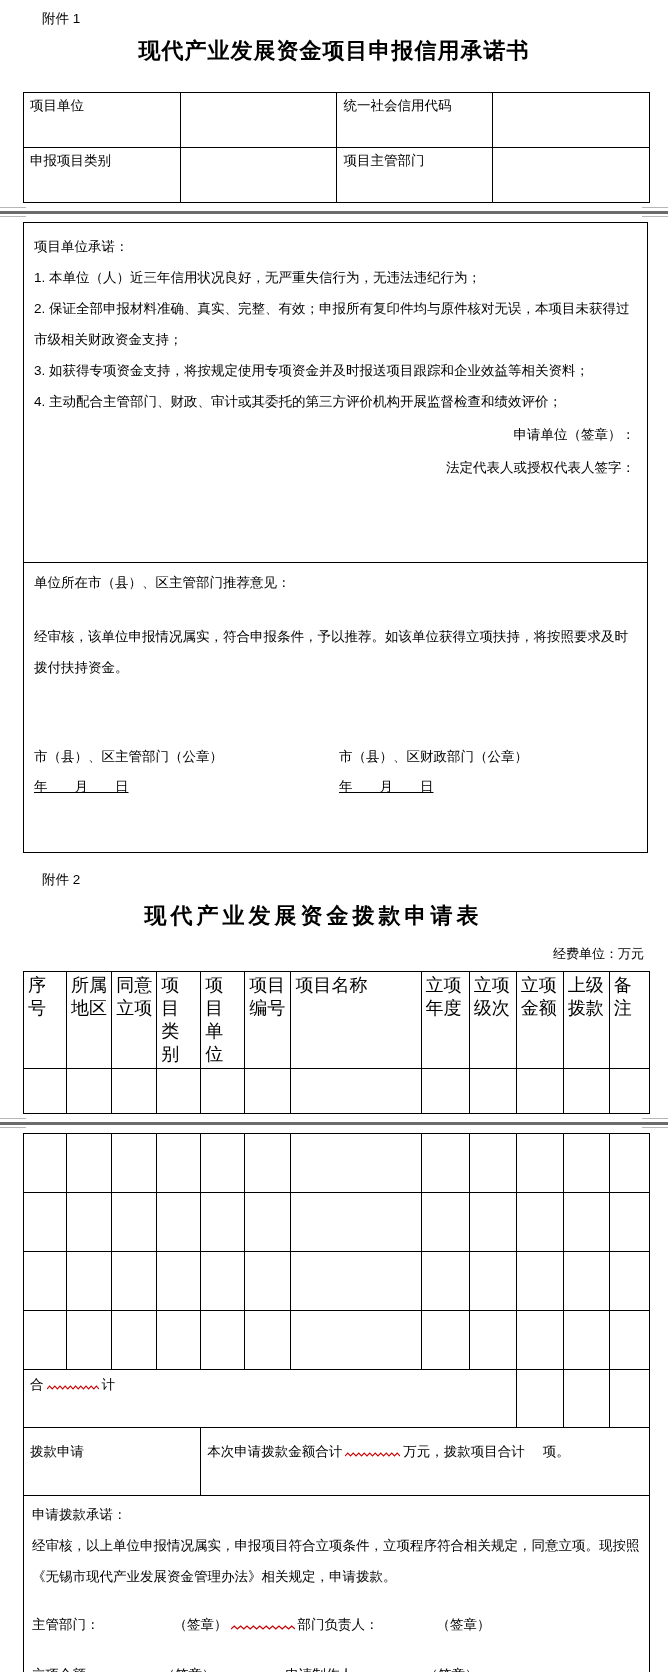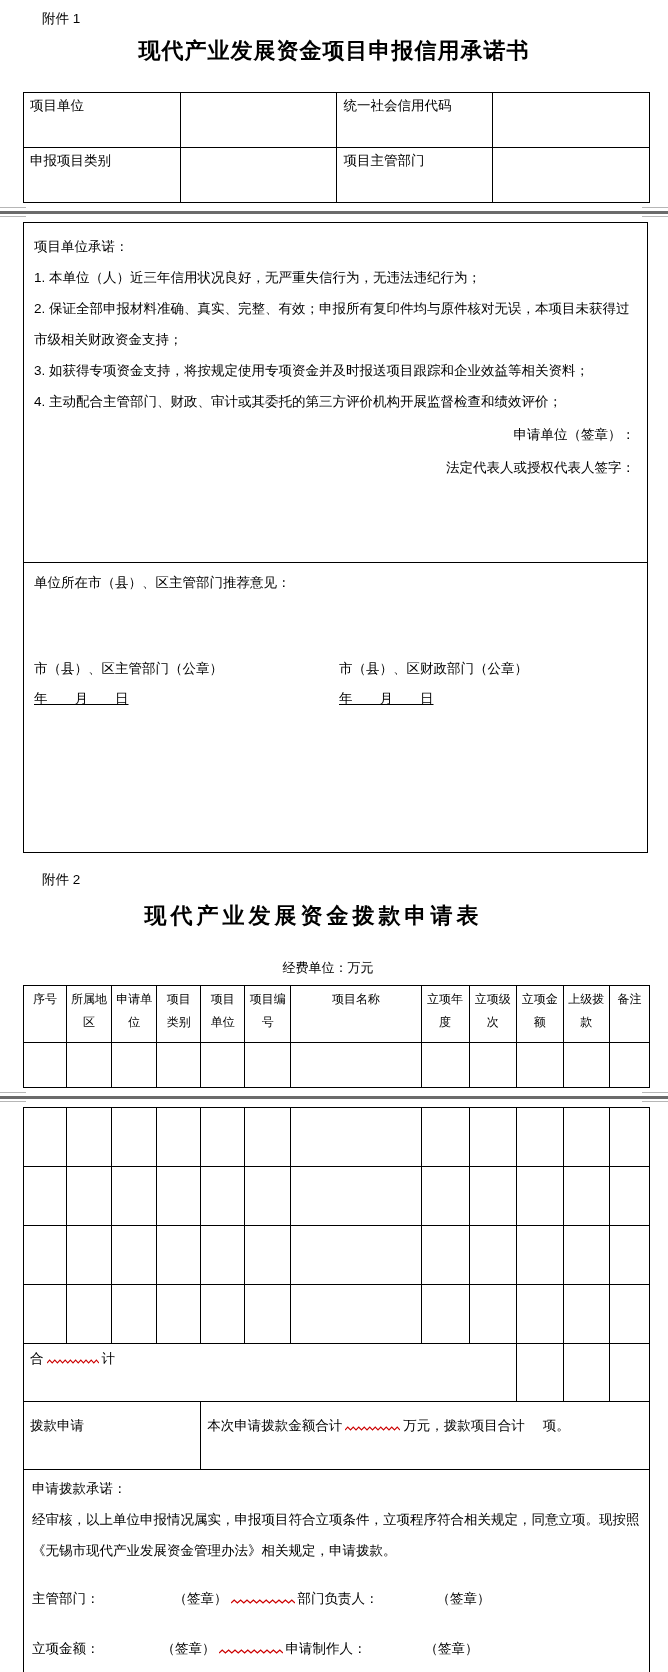--- a/index.html
+++ b/index.html
@@ -30,26 +30,26 @@
   .cellA{height:339px;padding:8px 10px;box-sizing:border-box;overflow:hidden;}
   .cellA .line{line-height:31px;}
   .sig-right{text-align:right;line-height:31px;padding-right:2px;margin-top:2px;}
   .cellB{height:290px;border-top:1px solid #000;padding:8px 10px;box-sizing:border-box;overflow:hidden;}
   .cellB .head{line-height:24px;}
   .cellB .body{margin-top:26px;line-height:31px;}
   .seal-row{display:flex;margin-top:60px;line-height:28px;}
   .seal-col{width:305px;}
   .seal-col.right{width:auto;}
 
-  .unit-note{text-align:center;padding-right:12px;margin-top:28px;font-size:13px;}
+  .unit-note{text-align:right;padding-right:24px;margin-top:14px;font-size:13px;}
 
   
   .t2{width:627px;}
   .t2.first{margin-top:8px;}
-  .t2 .hdr td{height:52px;line-height:23px;padding:2px 4px;font-size:12px;text-align:center;}
+  .t2 .hdr td{height:52px;line-height:23px;padding:2px 4px;font-size:18px;}
   .t2 .empty1 td{height:38px;}
   .t2 .r52 td{height:52px;}
   .t2 .total td{height:48px;padding-top:6px;}
   .t2 .req td{height:52px;padding-top:12px;line-height:24px;}
   .promise-cell{height:251px;padding:6px 8px;box-sizing:border-box;overflow:hidden;}
   .promise-cell .head{line-height:26px;}
   .promise-cell .body{line-height:31px;margin-top:2px;}
   .promise-cell .sig{line-height:26px;margin-top:20px;white-space:nowrap;}
   .promise-cell .sig.second{margin-top:24px;}
 
@@ -97,20 +97,21 @@
     <div class="line">项目单位承诺：</div>
     <div class="line">1. 本单位（人）近三年信用状况良好，无严重失信行为，无违法违纪行为；</div>
     <div class="line">2. 保证全部申报材料准确、真实、完整、有效；申报所有复印件均与原件核对无误，本项目未获得过市级相关财政资金支持；</div>
     <div class="line">3. 如获得专项资金支持，将按规定使用专项资金并及时报送项目跟踪和企业效益等相关资料；</div>
     <div class="line">4. 主动配合主管部门、财政、审计或其委托的第三方评价机构开展监督检查和绩效评价；</div>
     <div class="sig-right">申请单位（签章）：</div>
     <div class="sig-right">法定代表人或授权代表人签字：</div>
   </div>
   <div class="cellB">
     <div class="head">单位所在市（县）、区主管部门推荐意见：</div>
+    <div class="body">经审核，该单位申报情况属实，符合申报条件，予以推荐。如该单位获得立项扶持，将按照要求及时拨付扶持资金。</div>
     <div class="seal-row">
       <div class="seal-col">市（县）、区主管部门（公章）</div>
       <div class="seal-col right">市（县）、区财政部门（公章）</div>
     </div>
     <div class="seal-row" style="margin-top:2px;text-decoration:underline;">
       <div class="seal-col">年　　月　　日</div>
       <div class="seal-col right">年　　月　　日</div>
     </div>
   </div>
 </div>
@@ -131,21 +132,21 @@
       <col style="width:48px">
     <col style="width:47px">
       <col style="width:47px">
       <col style="width:46px">
       <col style="width:40px">
   </colgroup>
   <tbody>
       <tr class="hdr">
     <td>序号</td>
     <td>所属地区</td>
-    <td>申请单位</td>
+    <td>同意立项</td>
     <td>项目类别</td>
     <td>项目单位</td>
     <td>项目编号</td>
     <td>项目名称</td>
     <td>立项年度</td>
     <td>立项级次</td>
     <td>立项金额</td>
     <td>上级拨款</td>
     <td>备注</td>
   </tr>

